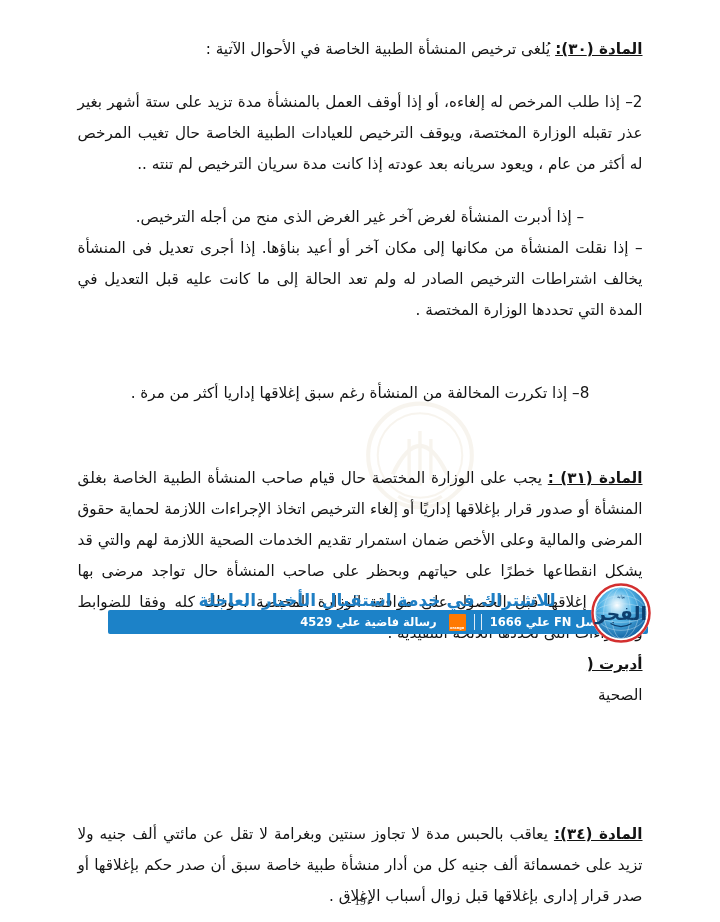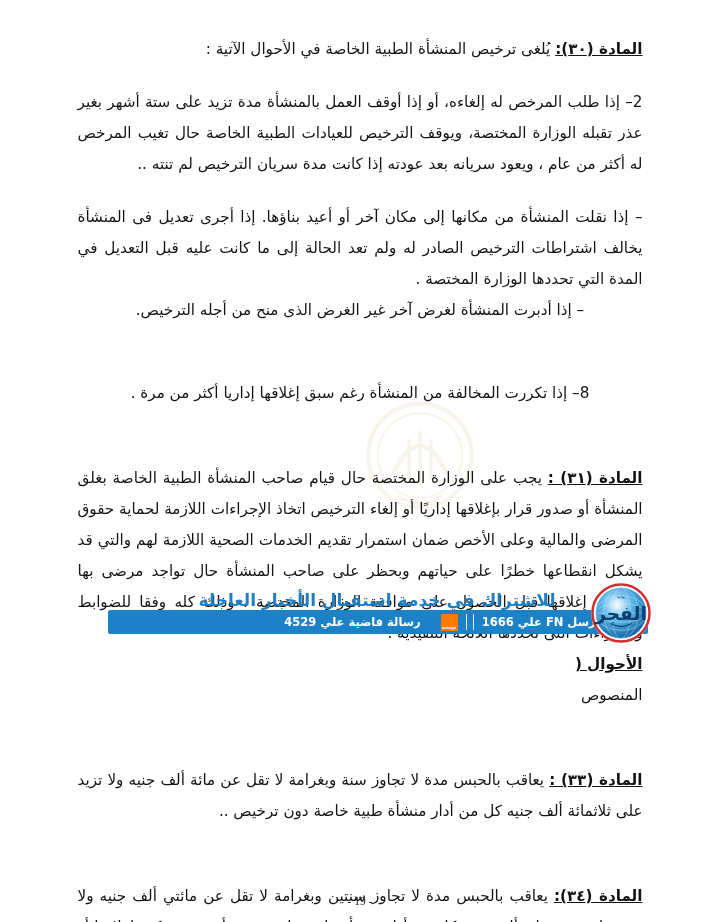--- a/index.html
+++ b/index.html
@@ -97,21 +97,21 @@
     flex-direction: row;
     align-items: center;
     justify-content: flex-start;
     direction: rtl;
     box-sizing: border-box;
     padding: 0 6px;
   }
   .ad-cell {
     display: flex;
     align-items: center;
-    gap: 20px;
+    gap: 12px;
     color: #ffffff;
     font-size: 11.5px;
     font-weight: bold;
     white-space: nowrap;
     direction: rtl;
     padding: 0 5px;
   }
   .ad-sep {
     width: 1px;
     height: 16px;
@@ -208,51 +208,48 @@
     <p class="para">
       <span class="art-head">المادة (٣٠):</span><span> يُلغى ترخيص المنشأة الطبية الخاصة في الأحوال الآتية :</span>
     </p>
 
     <div class="gap-m"></div>
 
     <p class="para">2– إذا طلب المرخص له إلغاءه، أو إذا أوقف العمل بالمنشأة مدة تزيد على ستة أشهر بغير عذر تقبله الوزارة المختصة، ويوقف الترخيص للعيادات الطبية الخاصة حال تغيب المرخص له أكثر من عام ، ويعود سريانه بعد عودته إذا كانت مدة سريان الترخيص لم تنته ..</p>
 
     <div class="gap-m"></div>
 
+    <p class="para center">– إذا أدبرت المنشأة لغرض آخر غير الغرض الذى منح من أجله الترخيص.</p>
+
     <p class="para">– إذا نقلت المنشأة من مكانها إلى مكان آخر أو أعيد بناؤها. إذا أجرى تعديل فى المنشأة يخالف اشتراطات الترخيص الصادر له ولم تعد الحالة إلى ما كانت عليه قبل التعديل في المدة التي تحددها الوزارة المختصة .</p>
-
-    <p class="para center">– إذا أدبرت المنشأة لغرض آخر غير الغرض الذى منح من أجله الترخيص.</p>
 
     <div class="gap-l"></div>
 
 
     <div class="gap-m"></div>
 
     <p class="para center">8– إذا تكررت المخالفة من المنشأة رغم سبق إغلاقها إداريا أكثر من مرة .</p>
 
     <div class="gap-xl"></div>
     <div class="gap-s"></div>
 
     <p class="para">
       <span class="art-head">المادة (٣١) :</span><span> يجب على الوزارة المختصة حال قيام صاحب المنشأة الطبية الخاصة بغلق المنشأة أو صدور قرار بإغلاقها إداريًا أو إلغاء الترخيص اتخاذ الإجراءات اللازمة لحماية حقوق المرضى والمالية وعلى الأخص ضمان استمرار تقديم الخدمات الصحية اللازمة لهم والتي قد يشكل انقطاعها خطرًا على حياتهم وبحظر على صاحب المنشأة حال تواجد مرضى بها لعلاجهم إغلاقها قبل الحصول على موافقة الوزارة المختصة ، وذلك كله وفقا للضوابط والإجراءات التى تحددها اللائحة التنفيذية .</span>
     </p>
 
     <p class="para">
-      <span class="art-head">الأحوال (</span>
-    </p>
-    <p class="para">
-      <span>المنصوص</span>
+      <span class="art-head">أدبرت (</span>
+    </p>
+    <p class="para">
+      <span>الصحية</span>
     </p>
 
     <div class="gap-xl"></div>
     <div class="gap-s"></div>
 
-    <p class="para">
-      <span class="art-head">المادة (٣٣) :</span><span> يعاقب بالحبس مدة لا تجاوز سنة وبغرامة لا تقل عن مائة ألف جنيه ولا تزيد على ثلاثمائة ألف جنيه كل من أدار منشأة طبية خاصة دون ترخيص ..</span>
-    </p>
 
     <div class="gap-xl"></div>
     <div class="gap-s"></div>
 
     <p class="para">
       <span class="art-head">المادة (٣٤):</span><span> يعاقب بالحبس مدة لا تجاوز سنتين وبغرامة لا تقل عن مائتي ألف جنيه ولا تزيد على خمسمائة ألف جنيه كل من أدار منشأة طبية خاصة سبق أن صدر حكم بإغلاقها أو صدر قرار إدارى بإغلاقها قبل زوال أسباب الإغلاق .</span>
     </p>
 
   </div>
 

